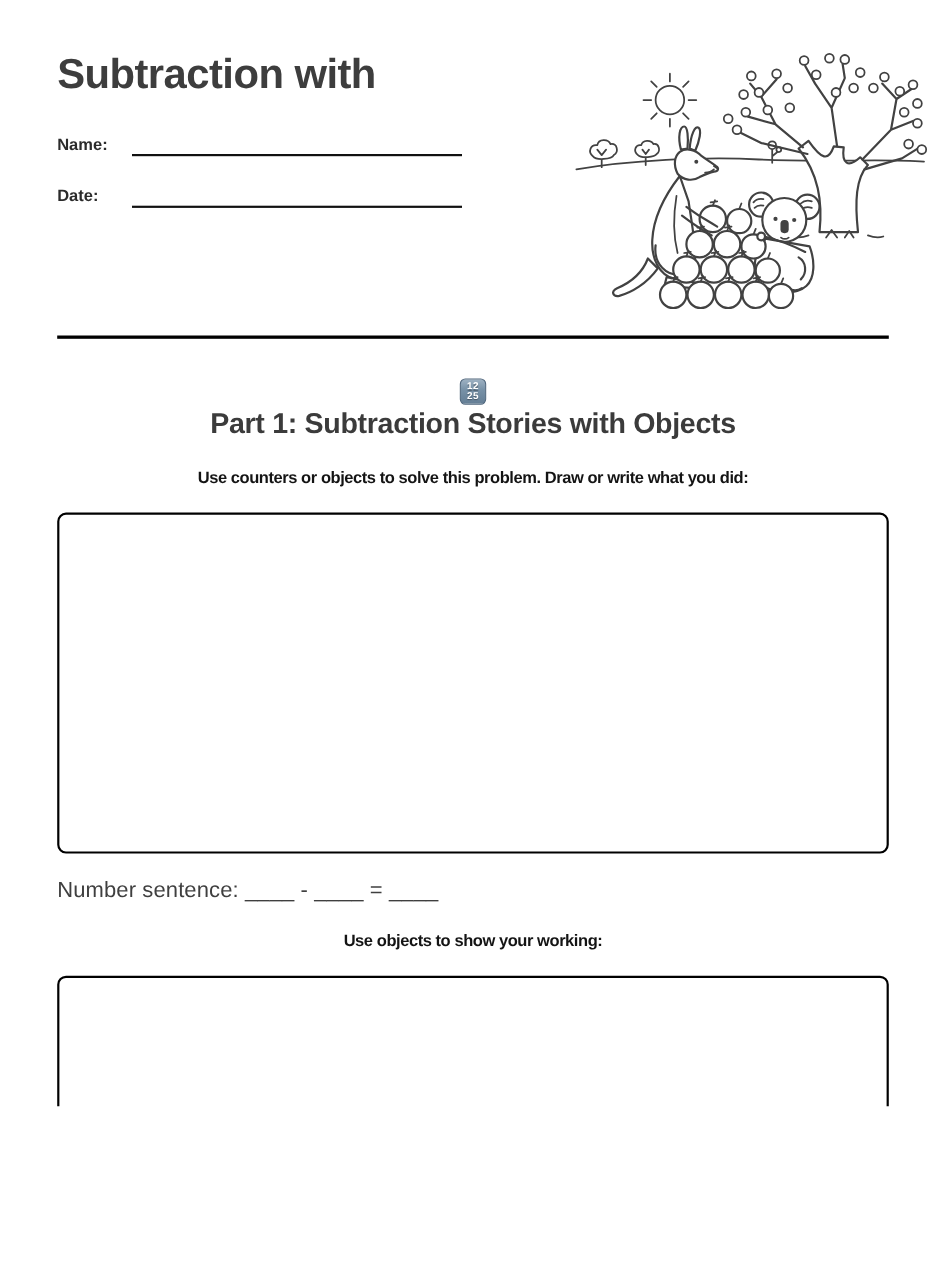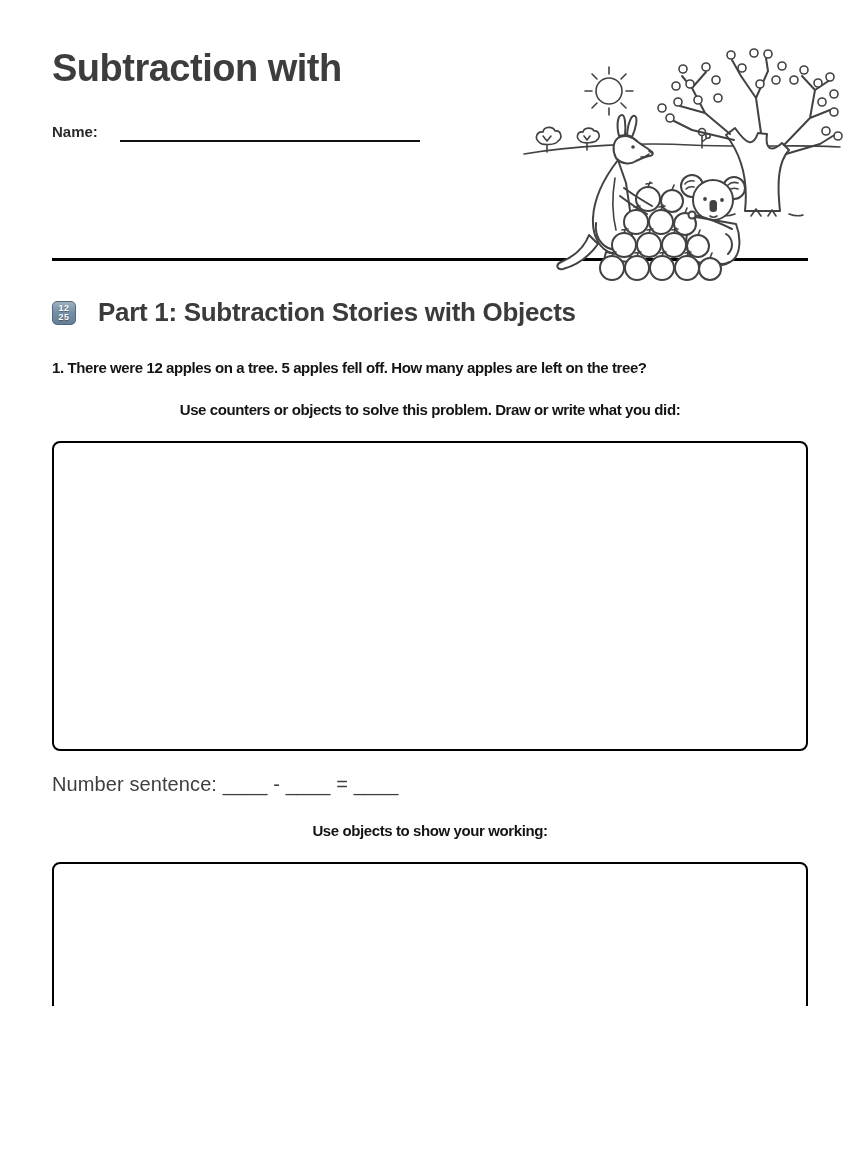--- a/index.html
+++ b/index.html
@@ -58,21 +58,22 @@
     height: 3px;
     background: #000000;
     border: none;
   }
 
   
   .part-heading {
     margin-top: 36px;
     display: flex;
     align-items: center;
-    gap: 22px;
+    gap: 2px;
+    flex-direction: column;
   }
   .num-icon {
     width: 24px; height: 24px;
     border-radius: 5px;
     background: linear-gradient(180deg, #9db1c2 0%, #7690a6 45%, #647e95 100%);
     border: 1px solid #50677d;
     display: flex; flex-direction: column;
     align-items: center; justify-content: center;
     color: #ffffff;
     font-size: 9px; font-weight: bold; line-height: 9px;
@@ -256,32 +257,35 @@
 
     <h1 class="title">
       <span>Subtraction with</span>
     </h1>
 
     <div class="field-row name">
       <span class="field-label">Name:</span>
       <span class="field-line"></span>
     </div>
 
+    <div class="field-row date">
+      <span class="field-label">Date:</span>
+      <span class="field-line"></span>
+    </div>
 
     <div class="rule"></div>
 
     <div class="part-heading">
       <span class="num-icon">
         <span>12</span>
         <span>25</span>
       </span>
       <h2>Part 1: Subtraction Stories with Objects</h2>
     </div>
 
-    <p class="question q1">1. There were 12 apples on a tree. 5 apples fell off. How many apples are left on the tree?</p>
     <p class="instruction">Use counters or objects to solve this problem. Draw or write what you did:</p>
     <div class="answer-box box1"></div>
     <p class="number-sentence">Number sentence: ____ - ____ = ____</p>
 
     <p class="instruction instr2">Use objects to show your working:</p>
     <div class="answer-box box2"></div>
   </div>
 
 </div>
 

